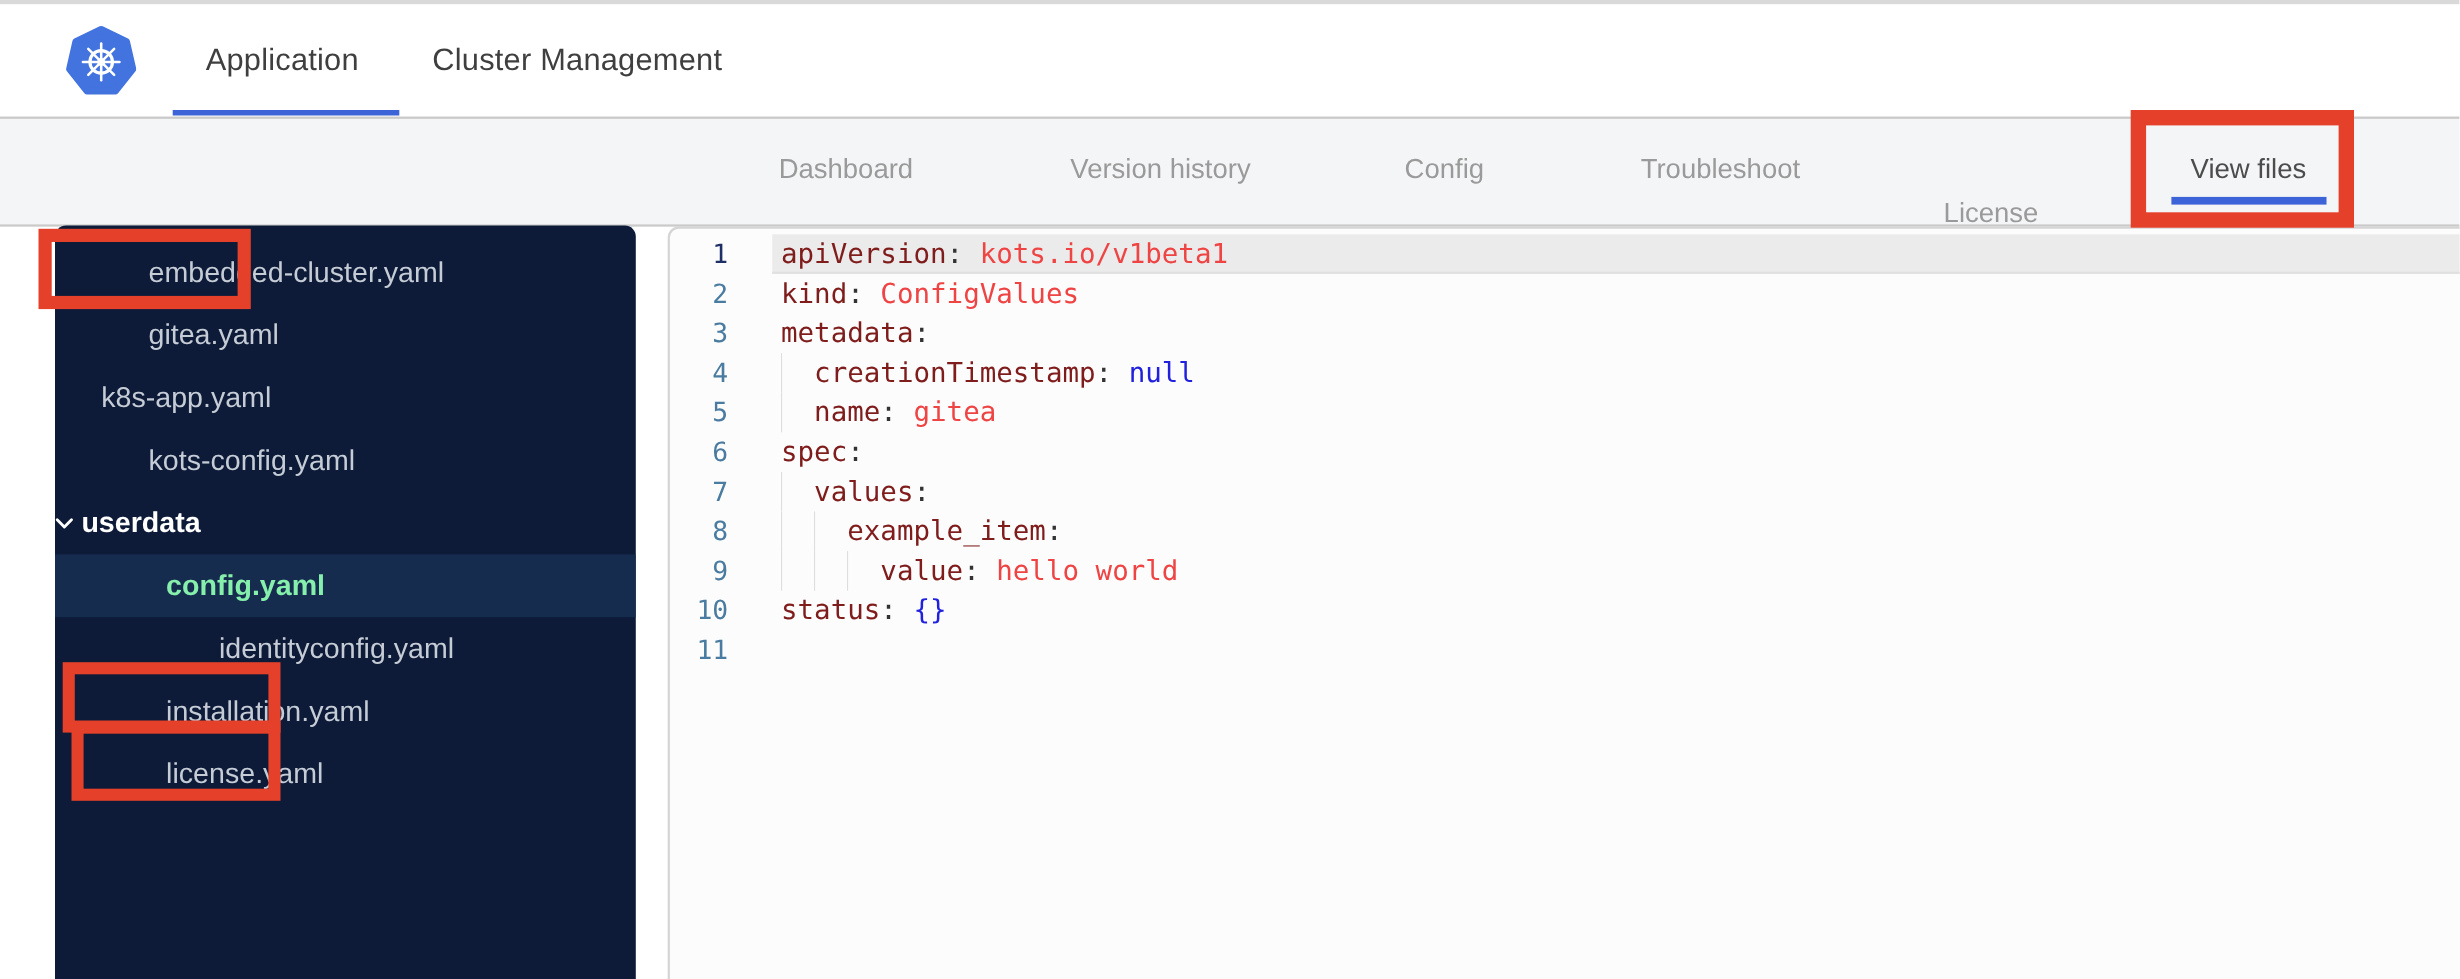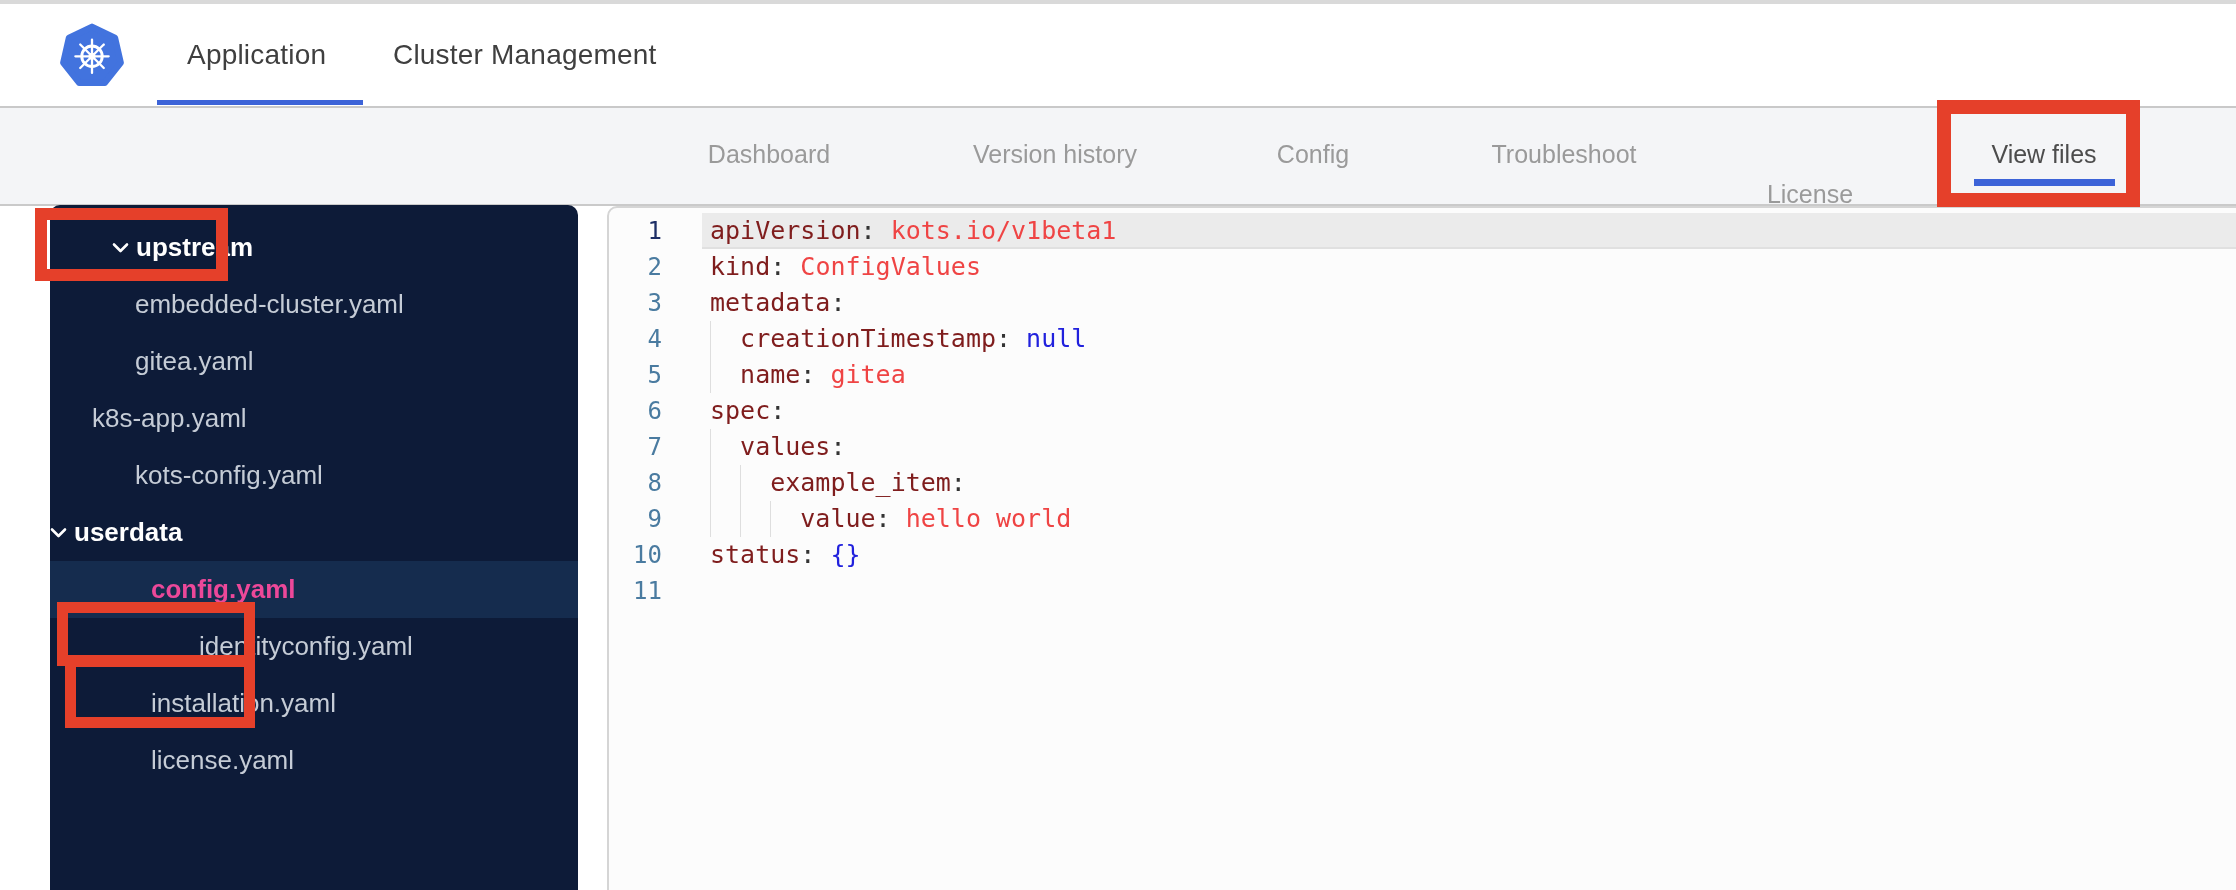--- a/index.html
+++ b/index.html
@@ -27,21 +27,21 @@
   .nav-3{left:1564px;} .nav-4{left:1810px;margin-top:40px;} .nav-5{left:2044px;}
   .subnav-underline{position:absolute;left:1974px;top:71px;width:141px;height:7px;background:#3c63d8;}
   
   .file-tree{position:absolute;left:50px;top:205px;width:528px;height:685px;
              background:#0d1b38;border-radius:10px 10px 0 0;padding-top:14px;box-sizing:border-box;overflow:hidden;}
   .tree-row{height:57px;display:flex;align-items:center;box-sizing:border-box;cursor:pointer;}
   .tree-row .chev-wrap{display:inline-flex;margin-right:7px;}
   .tree-label-folder{color:#ffffff;font-weight:700;font-size:26px;}
   .tree-label-file{color:#c5ccd6;font-weight:400;font-size:26px;}
   .tree-row.selected{background:#152c4e;}
-  .tree-row.selected .tree-label-file{color:#ec4899;font-weight:700;}
+  .tree-row.selected .tree-label-file{color:#86efac;font-weight:700;}
   
   .editor-panel{position:absolute;left:607px;top:206px;width:1640px;height:695px;
                 background:#fcfcfc;border:2px solid #d5d5d5;border-radius:10px;box-sizing:border-box;}
   .code-lines{padding-top:5px;font-family:"DejaVu Sans Mono",monospace;}
   .code-row{position:relative;height:36px;display:flex;align-items:center;}
   .row-highlight{position:absolute;left:93px;right:0;top:0;bottom:0;background:#ebebeb;border-bottom:2px solid #e0e0e0;box-sizing:border-box;}
   .gutter{width:93px;flex:0 0 93px;text-align:right;padding-right:40px;box-sizing:border-box;
           font-size:24px;color:#4a7ba0;position:relative;z-index:1;}
   .gutter.active{color:#1e2f66;}
   .code-text{position:relative;z-index:1;padding-left:8px;white-space:pre;font-size:25px;flex:1;height:36px;line-height:36px;}
@@ -96,28 +96,20 @@
   <span class="nav-item nav-0">Dashboard</span>
   <span class="nav-item nav-1">Version history</span>
   <span class="nav-item nav-2">Config</span>
   <span class="nav-item nav-3">Troubleshoot</span>
   <span class="nav-item nav-4">License</span>
   <span class="nav-item nav-5 active">View files</span>
   <div class="subnav-underline"></div>
 </nav>
 
 <aside class="file-tree" id="file-tree">
-    <div class="tree-row" style="padding-left: 62px;">
-      <span class="chev-wrap">
-        <svg width="17" height="12" viewBox="0 0 17 12">
-          <polyline points="2,2.5 8.5,9 15,2.5" fill="none" stroke="#ffffff" stroke-width="2.6" stroke-linecap="round" stroke-linejoin="round"></polyline>
-        </svg>
-      </span>
-      <span class="tree-label-folder">upstream</span>
-    </div>
     <div class="tree-row" style="padding-left: 85px;">
       <span class="tree-label-file">embedded-cluster.yaml</span>
     </div>
     <div class="tree-row" style="padding-left: 85px;">
       <span class="tree-label-file">gitea.yaml</span>
     </div>
     <div class="tree-row" style="padding-left: 42px;">
       <span class="tree-label-file">k8s-app.yaml</span>
     </div>
     <div class="tree-row" style="padding-left: 85px;">

